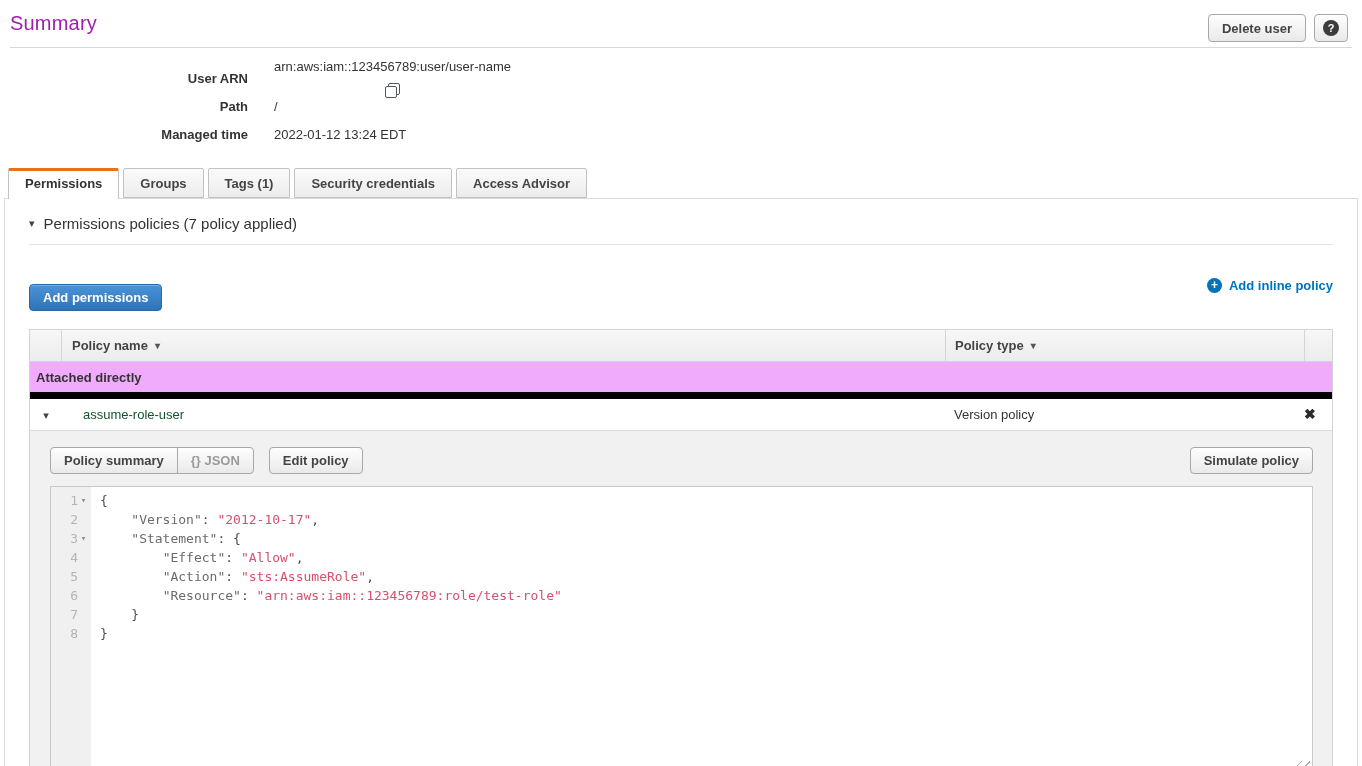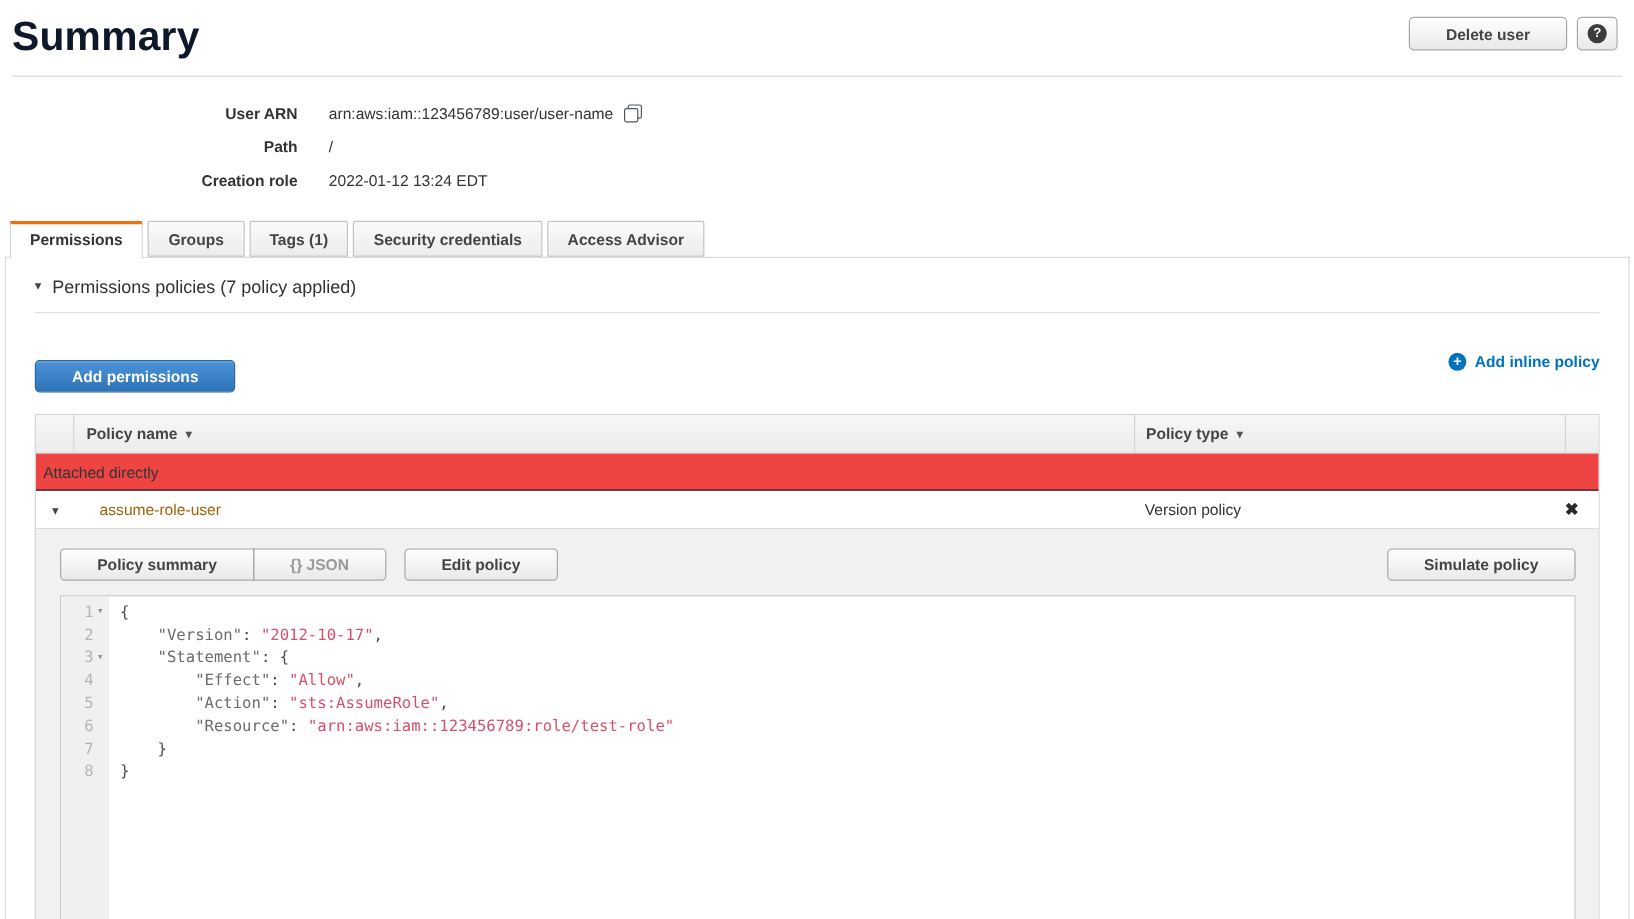--- a/index.html
+++ b/index.html
@@ -5,41 +5,41 @@
   * { box-sizing: border-box; }
   html,body { margin:0; padding:0; }
   body {
     width:1362px; height:766px; overflow:hidden;
     background:#fff; color:#333;
     font-family:"Liberation Sans", sans-serif; font-size:13px;
   }
 
   
   .page-header { position:relative; padding:12px 10px 0 10px; }
-  .page-title { margin:0; font-size:34px; font-weight:700; color:#0f172a; letter-spacing:.2px; }
+  .page-title { margin:0; font-size:20px; font-weight:400; color:#a21caf; letter-spacing:.2px; }
   .header-actions { position:absolute; right:14px; top:14px; display:flex; gap:8px; }
   .btn {
     display:inline-flex; align-items:center; justify-content:center;
     background:linear-gradient(#fefefe,#e9e9e9);
     border:1px solid #a8a8a8; border-radius:4px;
-    padding:5px 30px; font-weight:700; color:#444; font-size:13px;
+    padding:5px 13px; font-weight:700; color:#444; font-size:13px;
     cursor:pointer; box-shadow:0 1px 0 rgba(255,255,255,.6) inset;
   }
   .btn-help { padding:5px 8px; }
   .help-circle {
     width:16px; height:16px; border-radius:50%; background:#3c3c3c;
     color:#fff; font-size:11px; font-weight:700; line-height:16px; text-align:center; display:inline-block;
   }
   .header-rule { border:none; border-top:1px solid #d8d8d8; margin:12px 0 0 0; }
 
   
   .fields { margin-top:16px; }
   .field-row { display:flex; align-items:center; height:28px; }
   .field-label { width:248px; text-align:right; font-weight:700; color:#333; }
-  .field-value { margin-left:26px; display:flex; align-items:center; gap:9px; color:#333; }
+  .field-value { margin-left:26px; display:flex; align-items:center; gap:9px; color:#333;flex-direction:column; }
   .copy-icon { position:relative; width:15px; height:15px; display:inline-block; cursor:pointer; }
   .copy-icon::before {
     content:""; position:absolute; right:0; top:0; width:10px; height:10px;
     border:1.4px solid #50575e; border-radius:2px; background:#fff;
   }
   .copy-icon::after {
     content:""; position:absolute; left:0; bottom:0; width:10px; height:10px;
     border:1.4px solid #50575e; border-radius:2px; background:#fff;
   }
 
@@ -79,26 +79,26 @@
   
   .policies-table { margin-top:18px; border:1px solid #d4d4d4; background:#fff; }
   .thead { display:flex; align-items:stretch; height:32px; background:linear-gradient(#f7f7f7,#ececec); border-bottom:1px solid #d4d4d4; }
   .th { display:flex; align-items:center; font-weight:700; color:#444; }
   .th-expand { width:32px; border-right:1px solid #d4d4d4; }
   .th-name { flex:1; padding-left:10px; gap:7px; cursor:pointer; }
   .th-type { width:359px; border-left:1px solid #d4d4d4; padding-left:9px; gap:7px; cursor:pointer; }
   .th-remove { width:28px; border-left:1px solid #d4d4d4; }
   .sort-caret { font-size:10px; color:#555; }
 
-  .group-row { padding:8px 0 7px 6px; font-weight:400; color:#333; border-bottom:1px solid #000000; background:#ef4444; }
+  .group-row { padding:8px 0 7px 6px; font-weight:700; color:#333; border-bottom:7px solid #000000; background:#f0abfc; }
 
   .data-row { display:flex; align-items:center; height:32px; border-bottom:1px solid #dcdcdc; background:#fff; }
   .cell-expand { width:32px; text-align:center; cursor:pointer; }
   .cell-name { flex:1; padding-left:21px; }
-  .policy-link { color:#a16207; text-decoration:none; cursor:pointer; }
+  .policy-link { color:#14532d; text-decoration:none; cursor:pointer; }
   .cell-type { width:359px; padding-left:9px; color:#333; }
   .cell-remove { width:28px; text-align:left; }
   .remove-x { font-size:14px; font-weight:700; color:#2b2b2b; cursor:pointer; line-height:1; }
 
   
   .detail-row { background:#f1f1f1; padding:16px 19px 16px 20px; }
   .detail-toolbar { display:flex; justify-content:space-between; align-items:center; }
   .detail-toolbar-left { display:flex; align-items:center; gap:15px; }
   .btn-group { display:flex; }
   .btn-group .btn:first-child { border-radius:4px 0 0 4px; }
@@ -149,21 +149,21 @@
       <span class="copy-icon"></span>
     </div>
   </div>
   <div class="field-row">
     <div class="field-label">Path</div>
     <div class="field-value">
         <span>/</span>
       </div>
   </div>
   <div class="field-row">
-    <div class="field-label">Creation role</div>
+    <div class="field-label">Managed time</div>
     <div class="field-value">
         <span>2022-01-12 13:24 EDT</span>
       </div>
   </div>
 </div>
 
 <div class="tabs">
   <div class="tab active">Permissions</div>
   <div class="tab">Groups</div>
   <div class="tab">Tags (1)</div>

